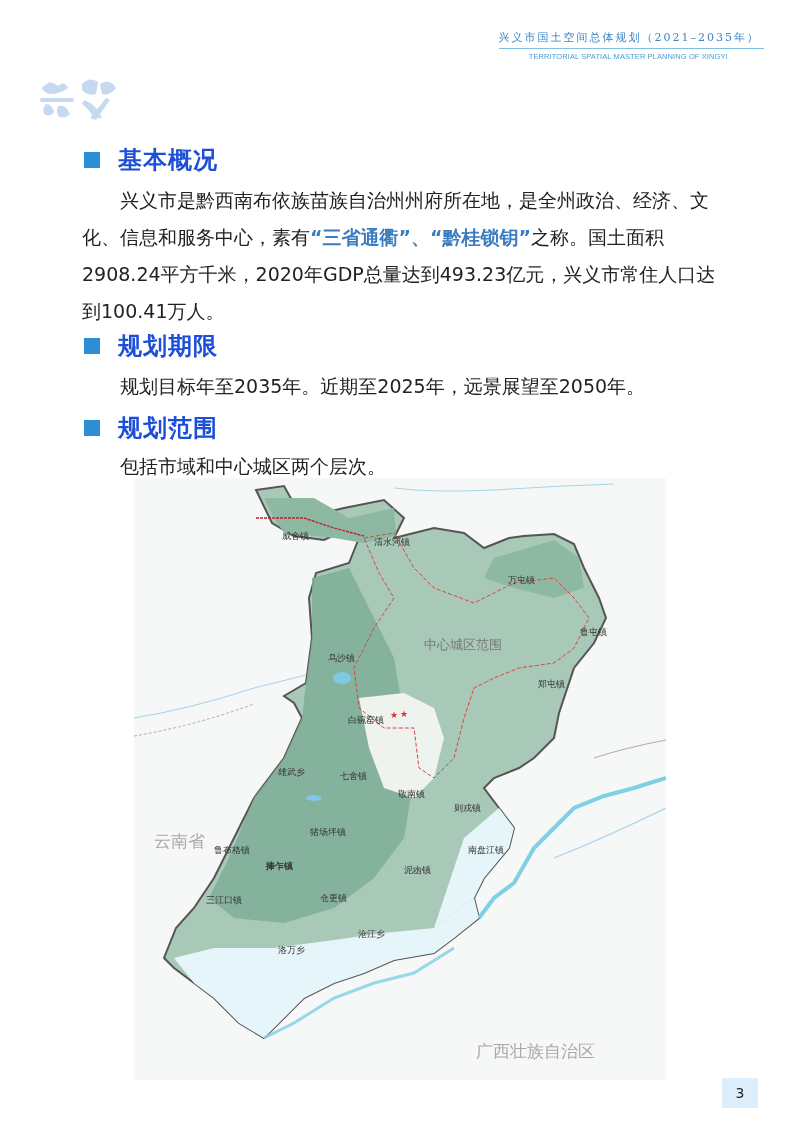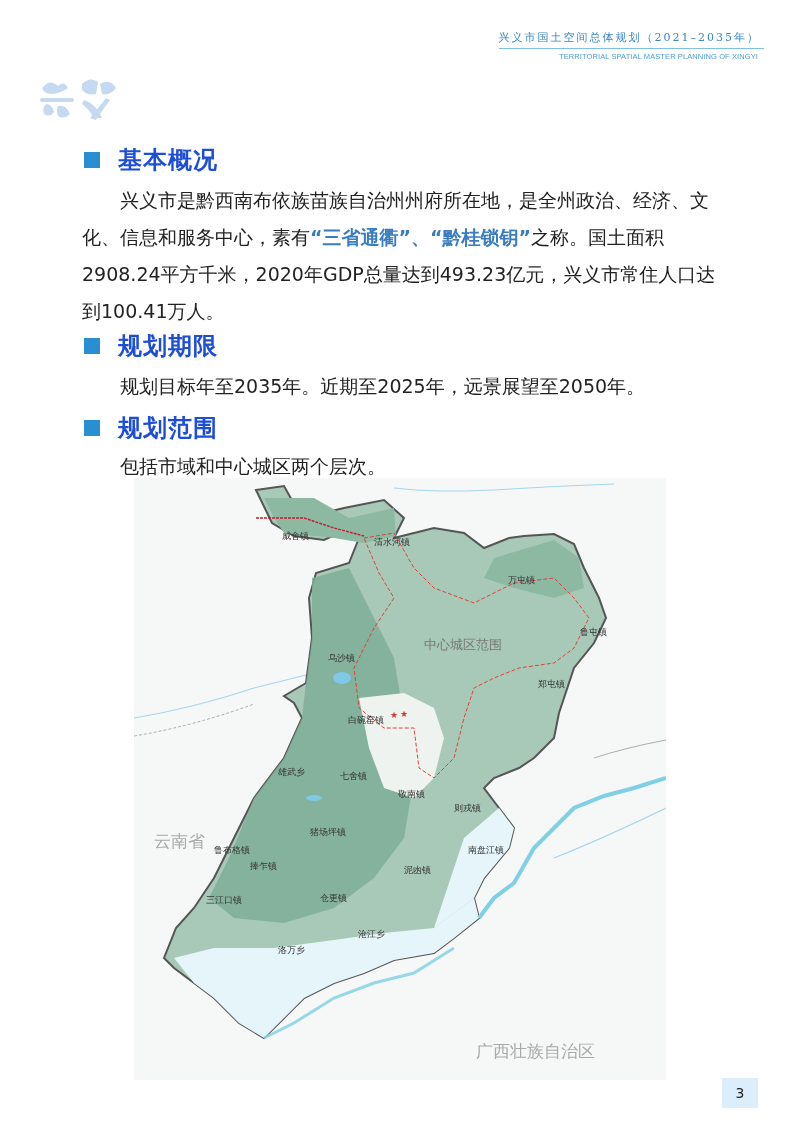--- a/index.html
+++ b/index.html
@@ -1,18 +1,18 @@
 <!DOCTYPE html>
 <html><head>
 <meta charset="utf-8">
 <style>
   html, body { margin: 0; padding: 0; background: #ffffff; }
   body { width: 800px; height: 1132px; position: relative; overflow: hidden;
          font-family: "DejaVu Sans", "Liberation Sans", sans-serif; color: #222; }
-  .hdr { position: absolute; right: 36px; top: 30px; text-align: right; }
+  .hdr { position: absolute; right: 36px; top: 30px; text-align: center; }
   .hdr-cn { font-family: "DejaVu Serif", "Liberation Serif", serif; font-size: 11px; color: #3a86c8; letter-spacing: 2px;
             padding-bottom: 3px; border-bottom: 1.5px solid #7fc1e4; padding-right: 4px; }
   .hdr-en { font-family: "Liberation Sans", sans-serif; font-size: 7.5px; color: #4a9bd6; margin-top: 3px; padding-right: 6px; letter-spacing: 0.1px; }
   .logo { position: absolute; left: 36px; top: 74px; width: 84px; height: 48px; }
   .sec-title { position: absolute; left: 84px; display: flex; align-items: center; }
   .sec-square { width: 16px; height: 16px; background: #2a8fd2; margin-right: 18px; }
   .sec-text { font-size: 24px; font-weight: bold; color: #1d4ed8; letter-spacing: 1px; }
   .para { position: absolute; left: 82px; width: 640px; font-size: 19px; line-height: 37px; color: #222; }
   .para .hl { color: #3a7cc0; font-weight: bold; }
   .indent { text-indent: 38px; }
@@ -109,21 +109,21 @@
   <div class="lbl" style="left:446px; top:148px;">鲁屯镇</div>
   <div class="lbl" style="left:194px; top:174px;">乌沙镇</div>
   <div class="lbl" style="left:404px; top:200px;">郑屯镇</div>
   <div class="lbl" style="left:186px; top:236px;padding-left:28px;">白碗窑镇</div>
   <div class="lbl" style="left:144px; top:288px;">雄武乡</div>
   <div class="lbl" style="left:206px; top:292px;">七舍镇</div>
   <div class="lbl" style="left:264px; top:310px;">敬南镇</div>
   <div class="lbl" style="left:320px; top:324px;">则戎镇</div>
   <div class="lbl" style="left:176px; top:348px;font-family:Liberation Mono, monospace;">猪场坪镇</div>
   <div class="lbl" style="left:80px; top:366px;">鲁布格镇</div>
-  <div class="lbl" style="left:116px; top:382px;">捧乍镇</div>
+  <div class="lbl" style="left:132px; top:382px;font-weight:bold;">捧乍镇</div>
   <div class="lbl" style="left:334px; top:366px;">南盘江镇</div>
   <div class="lbl" style="left:270px; top:386px;">泥凼镇</div>
   <div class="lbl" style="left:72px; top:416px;">三江口镇</div>
   <div class="lbl" style="left:186px; top:414px;">仓更镇</div>
   <div class="lbl" style="left:224px; top:450px;">沧江乡</div>
   <div class="lbl" style="left:144px; top:466px;">洛万乡</div>
 </div>
 
 <div class="pageno">3</div>
 

